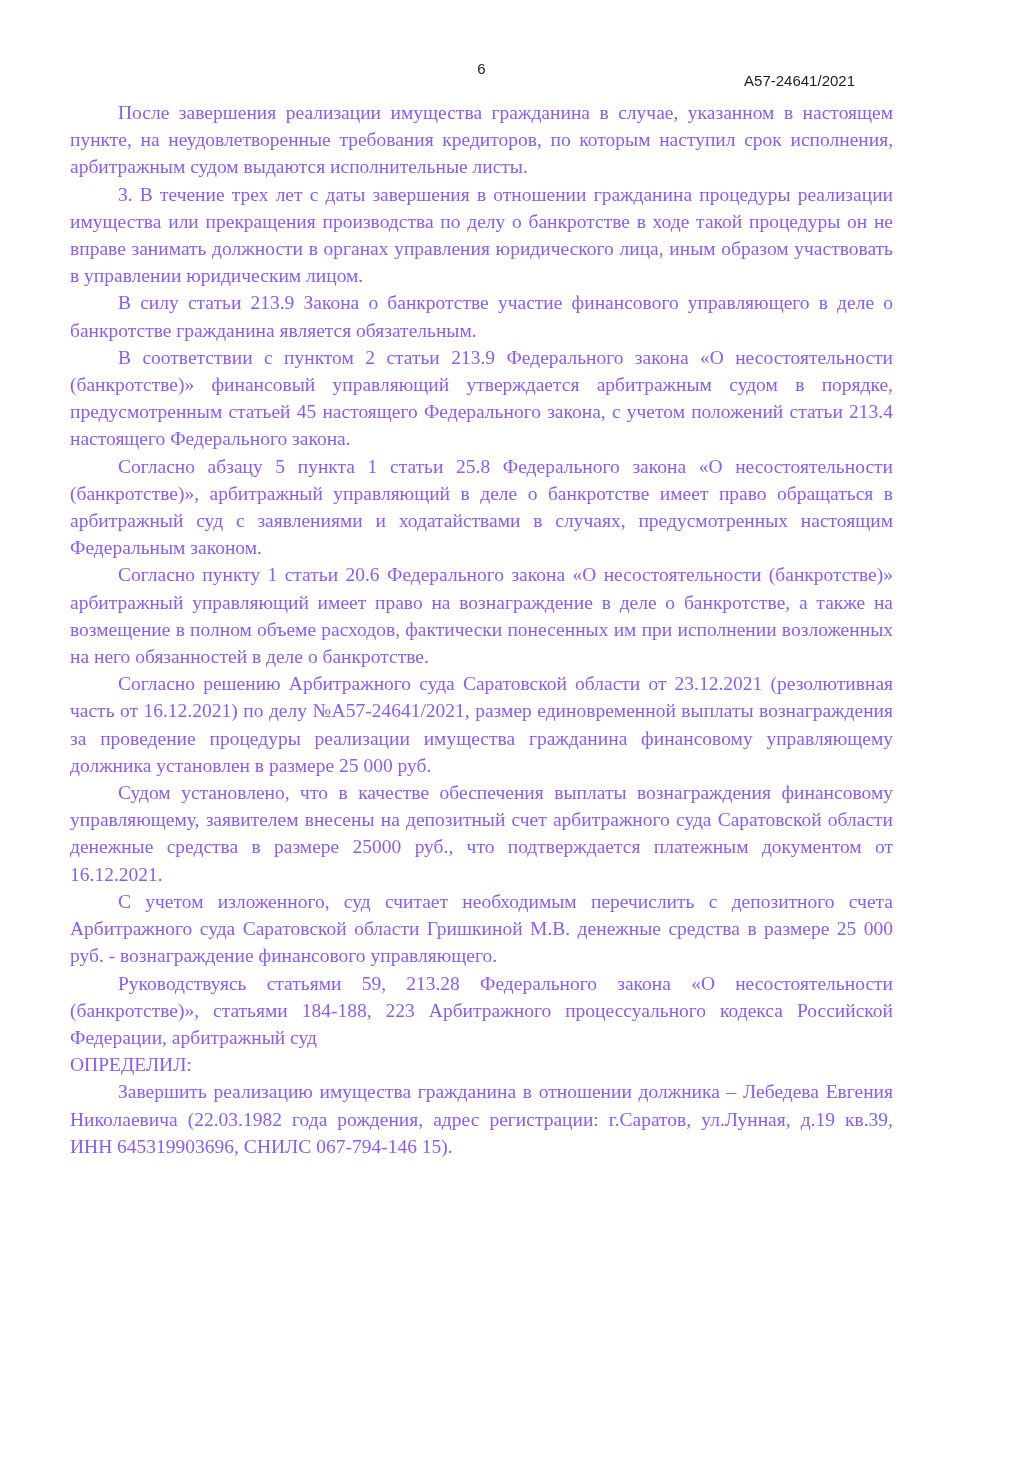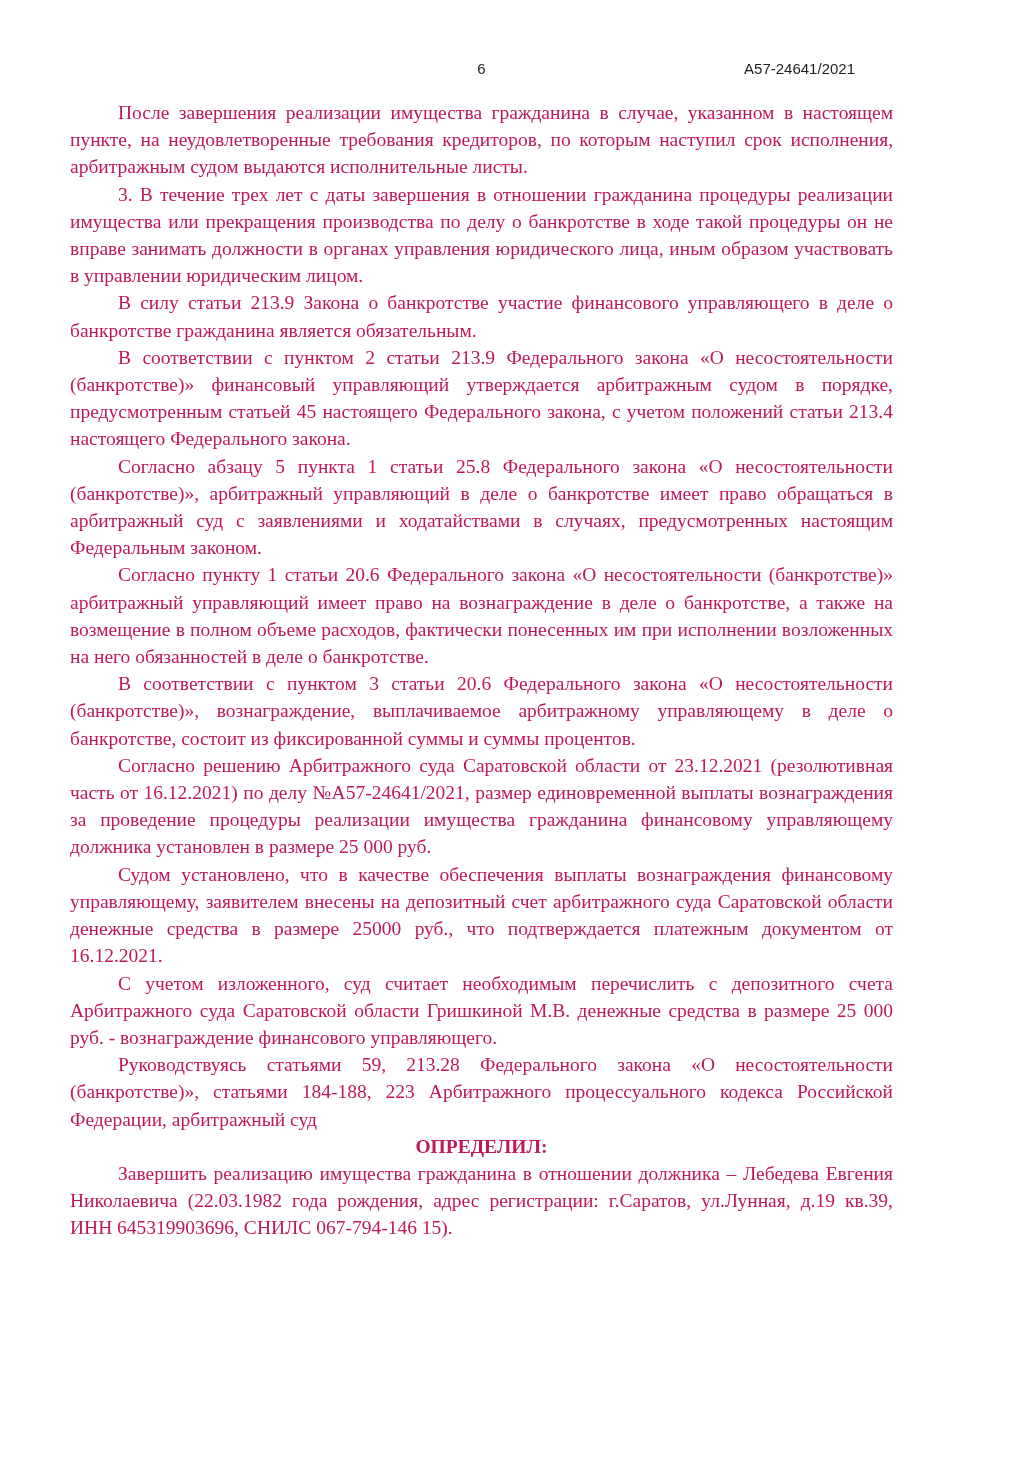--- a/index.html
+++ b/index.html
@@ -27,64 +27,62 @@
     font-size: 15px;
     color: #1f1f1f;
   }
   .page-header .page-number {
     display: block;
     width: 100%;
     text-align: center;
   }
   .page-header .case-number {
     position: absolute;
-    top: 0;
+    top: 12px;
     right: 38px;
     white-space: nowrap;
   }
   .doc-body {
     position: absolute;
     top: 99px;
     left: 70px;
     width: 823px;
     font-family: "Liberation Serif", serif;
     font-size: 19.5px;
     line-height: 27.2px;
     text-align: justify;
-    color: #be185d;
+    color: #8b5cf6;
   }
   .doc-body p {
     margin: 0;
     padding: 0;
     text-indent: 48px;
   }
   .doc-body p.resolution-heading {
     text-indent: 0;
-    text-align: center;
-    font-weight: bold;
+    text-align: left;
   }
 </style>
 </head>
 <body>
 
 <div class="page">
 
   <div class="page-header">
     <span class="page-number">6</span>
     <span class="case-number">А57-24641/2021</span>
   </div>
 
   <div class="doc-body">
     <p>После завершения реализации имущества гражданина в случае, указанном в настоящем пункте, на неудовлетворенные требования кредиторов, по которым наступил срок исполнения, арбитражным судом выдаются исполнительные листы.</p>
     <p>3. В течение трех лет с даты завершения в отношении гражданина процедуры реализации имущества или прекращения производства по делу о банкротстве в ходе такой процедуры он не вправе занимать должности в органах управления юридического лица, иным образом участвовать в управлении юридическим лицом.</p>
     <p>В силу статьи 213.9 Закона о банкротстве участие финансового управляющего в деле о банкротстве гражданина является обязательным.</p>
     <p>В соответствии с пунктом 2 статьи 213.9 Федерального закона «О несостоятельности (банкротстве)» финансовый управляющий утверждается арбитражным судом в порядке, предусмотренным статьей 45 настоящего Федерального закона, с учетом положений статьи 213.4 настоящего Федерального закона.</p>
     <p>Согласно абзацу 5 пункта 1 статьи 25.8 Федерального закона «О несостоятельности (банкротстве)», арбитражный управляющий в деле о банкротстве имеет право обращаться в арбитражный суд с заявлениями и ходатайствами в случаях, предусмотренных настоящим Федеральным законом.</p>
     <p>Согласно пункту 1 статьи 20.6 Федерального закона «О несостоятельности (банкротстве)» арбитражный управляющий имеет право на вознаграждение в деле о банкротстве, а также на возмещение в полном объеме расходов, фактически понесенных им при исполнении возложенных на него обязанностей в деле о банкротстве.</p>
-    <p>В соответствии с пунктом 3 статьи 20.6 Федерального закона «О несостоятельности (банкротстве)», вознаграждение, выплачиваемое арбитражному управляющему в деле о банкротстве, состоит из фиксированной суммы и суммы процентов.</p>
     <p>Согласно решению Арбитражного суда Саратовской области от 23.12.2021 (резолютивная часть от 16.12.2021) по делу №А57-24641/2021, размер единовременной выплаты вознаграждения за проведение процедуры реализации имущества гражданина финансовому управляющему должника установлен в размере 25 000 руб.</p>
     <p>Судом установлено, что в качестве обеспечения выплаты вознаграждения финансовому управляющему, заявителем внесены на депозитный счет арбитражного суда Саратовской области денежные средства в размере 25000 руб., что подтверждается платежным документом от 16.12.2021.</p>
     <p>С учетом изложенного, суд считает необходимым перечислить с депозитного счета Арбитражного суда Саратовской области Гришкиной М.В. денежные средства в размере 25 000 руб. - вознаграждение финансового управляющего.</p>
     <p>Руководствуясь статьями 59, 213.28 Федерального закона «О несостоятельности (банкротстве)», статьями 184-188, 223 Арбитражного процессуального кодекса Российской Федерации, арбитражный суд</p>
     <p class="resolution-heading">ОПРЕДЕЛИЛ:</p>
     <p>Завершить реализацию имущества гражданина в отношении должника – Лебедева Евгения Николаевича (22.03.1982 года рождения, адрес регистрации: г.Саратов, ул.Лунная, д.19 кв.39, ИНН 645319903696, СНИЛС 067-794-146 15).</p>
   </div>
 
 </div>
 

